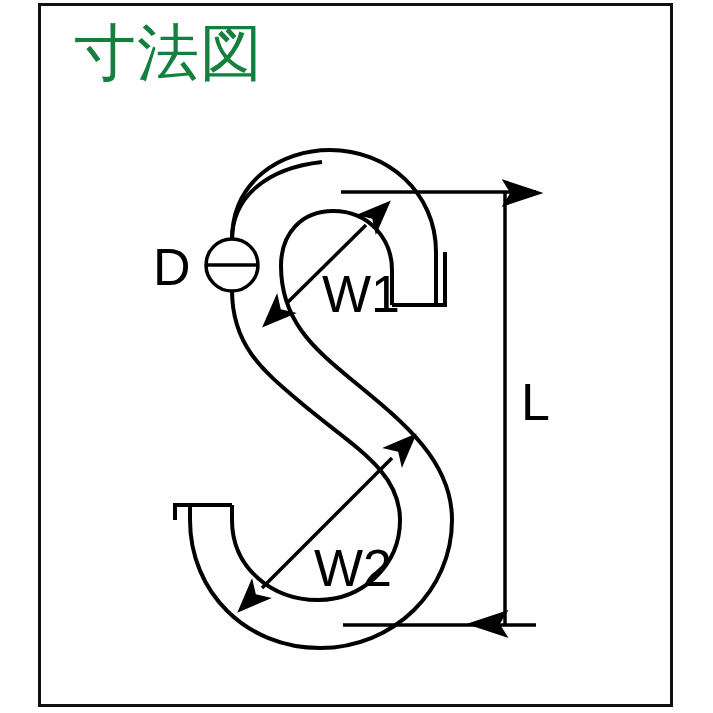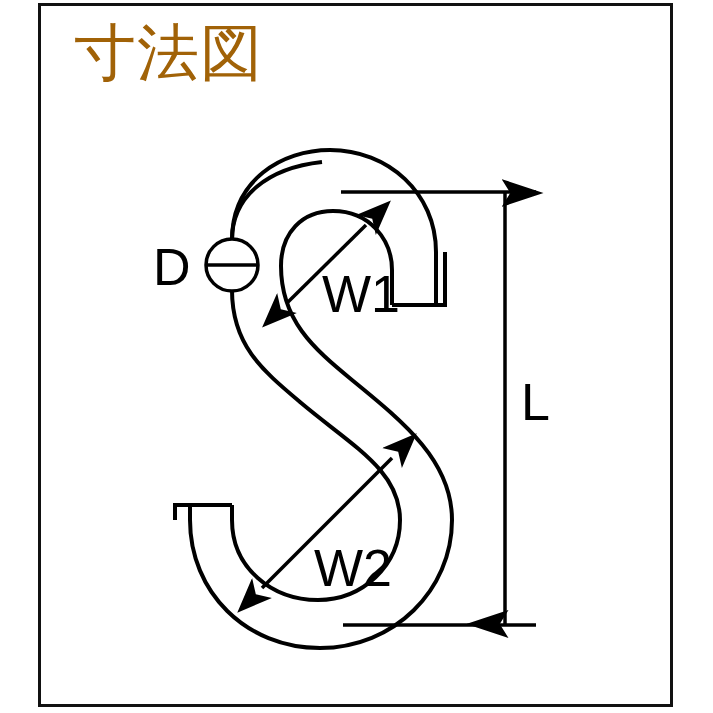--- a/index.html
+++ b/index.html
@@ -23,21 +23,21 @@
     border: 3px solid #111111;
     box-sizing: border-box;
     background: #ffffff;
   }
   #title-label {
     position: absolute;
     left: 74px;
     top: 22px;
     font-size: 62px;
     line-height: 1;
-    color: #a16207;
+    color: #15803d;
     font-family: "DejaVu Sans", sans-serif;
     letter-spacing: 1px;
     white-space: nowrap;
   }
   #hook-svg {
     position: absolute;
     left: 0;
     top: 0;
     width: 713px;
     height: 713px;

